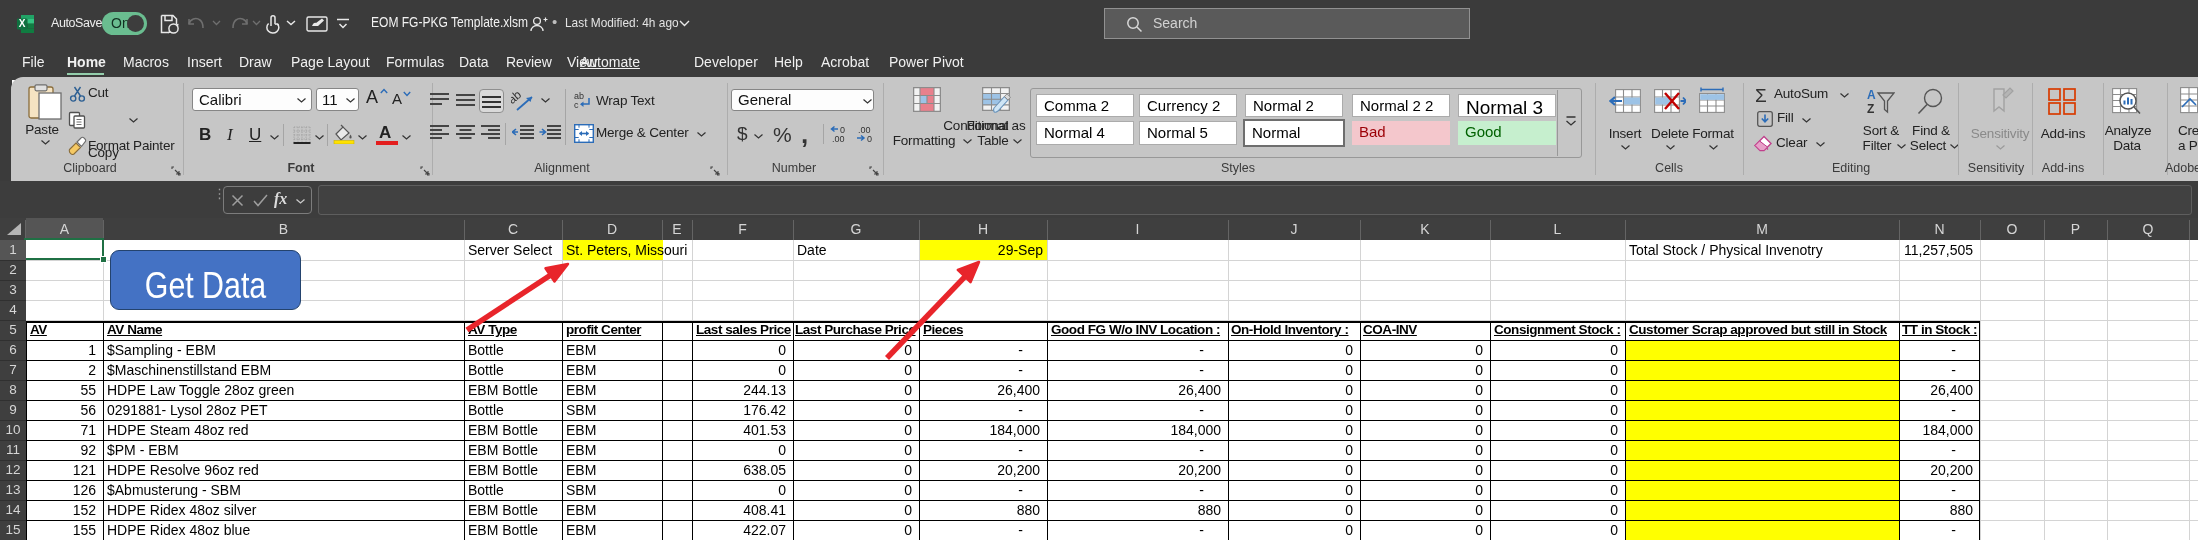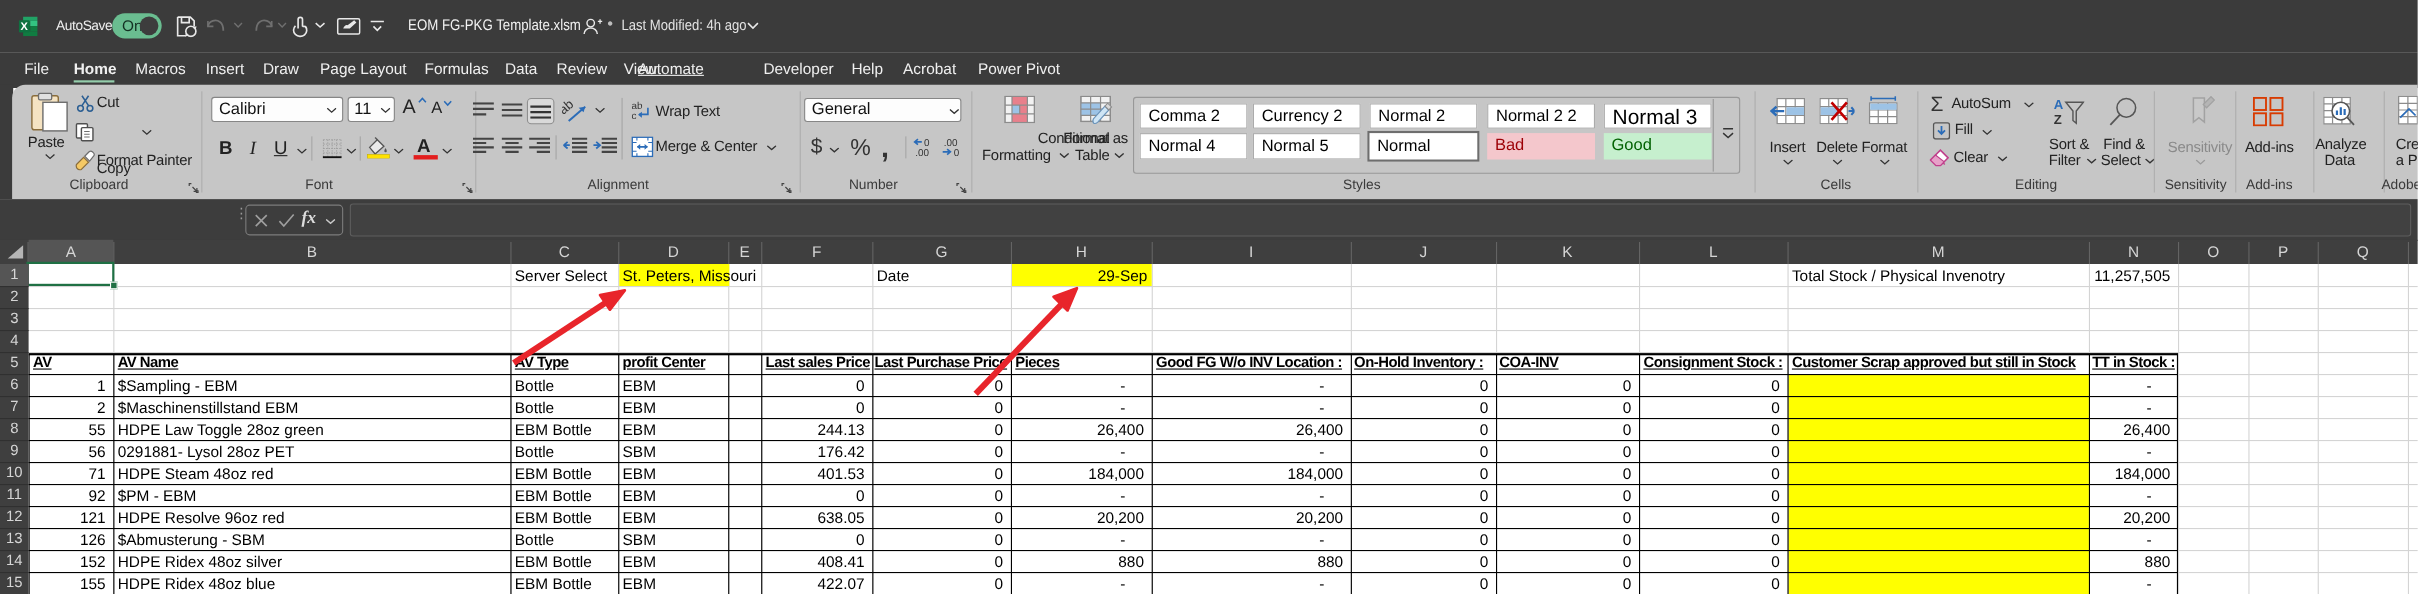--- a/index.html
+++ b/index.html
@@ -111,20 +111,27 @@
       <circle cx="8" cy="6" r="3.4"></circle>
       <path d="M2 16 c0-3.5 3-5.5 6-5.5 s6 2 6 5.5"></path>
       <path d="M14.5 4.5 h4 M16.5 2.5 v4" stroke-width="1.2"></path>
     </svg>
     <div class="abs" style="left:552px;top:13px;font-size:15px;color:#bdbdbd;">•</div>
     <div class="abs" style="left:565px;top:15px;font-size:13.5px;color:#e3e3e3;transform:scaleX(0.88);transform-origin:left;">Last Modified: 4h ago</div>
     <svg class="abs" style="left:679px;top:20px" width="11" height="7" viewBox="0 0 11 7" fill="none" stroke="#e8e8e8" stroke-width="1.4">
         <path d="M1 1 L5.5 5.5 L10 1"></path>
       </svg>
 
+    <div class="abs" style="left:1104px;top:8px;width:366px;height:31px;background:#5a5a5a;border:1px solid #919191;">
+      <svg class="abs" style="left:21px;top:7px" width="17" height="17" viewBox="0 0 17 17" fill="none" stroke="#d8d8d8" stroke-width="1.5">
+        <circle cx="7" cy="7" r="5.2"></circle>
+          <path d="M11 11 L15.5 15.5"></path>
+      </svg>
+      <span class="abs" style="left:48px;top:6px;font-size:14px;color:#d2d2d2;">Search</span>
+    </div>
   </div>
   <div class="abs" id="menubar">
     <span class="menuitem" style="left:22px;">File</span>
     <span class="menuitem" style="left:67px;font-weight:bold;">Home</span>
     <span class="abs" style="left:67px;top:25px;width:37px;height:2px;background:#94ceac;"></span>
     <span class="menuitem" style="left:123px;">Macros</span>
     <span class="menuitem" style="left:187px;">Insert</span>
     <span class="menuitem" style="left:239px;">Draw</span>
     <span class="menuitem" style="left:291px;">Page Layout</span>
     <span class="menuitem" style="left:386px;">Formulas</span>
@@ -223,21 +230,21 @@
     </svg>
     <svg class="chev" style="left:358px;top:58px" viewBox="0 0 9 5" fill="none" stroke="#333" stroke-width="1.2">
         <path d="M0.5 0.5 L4.5 4 L8.5 0.5"></path>
       </svg>
 
     <div class="abs" style="left:379px;top:46px;font-size:17px;font-weight:bold;color:#222;">A</div>
     <div class="abs" style="left:376px;top:64px;width:22px;height:4px;background:#e31e1e;"></div>
     <svg class="chev" style="left:402px;top:58px" viewBox="0 0 9 5" fill="none" stroke="#333" stroke-width="1.2">
         <path d="M0.5 0.5 L4.5 4 L8.5 0.5"></path>
       </svg>
-    <div class="glabel" style="left:290px;">Font</div>
+    <div class="glabel" style="left:301px;font-weight:bold;">Font</div>
     <svg class="launcher" style="left:420px;top:89px" viewBox="0 0 10 10" fill="none" stroke="#444" stroke-width="1.1">
       <path d="M1 3 v-2 h2 M9 7 v2 h-2 M4 4 l4 4 M8 8 v-3 M8 8 h-3"></path>
     </svg>
     <div class="gsep" style="left:432px;"></div>
 
     <svg class="abs" style="left:430px;top:16px" width="19" height="14" viewBox="0 0 19 14" stroke="#444" stroke-width="2">
       <path d="M0 1 h19 M0 6 h19 M0 11 h12"></path>
     </svg>
     <svg class="abs" style="left:456px;top:16px" width="19" height="14" viewBox="0 0 19 14" stroke="#444" stroke-width="2">
       <path d="M0 2 h19 M0 7 h19 M0 12 h19"></path>
@@ -765,20 +772,23 @@
     <div class="cell" style="left:468px;top:280px;">EBM Bottle</div>
     <div class="cell" style="left:566px;top:280px;">EBM</div>
     <div class="cell num" style="left:692px;top:280px;width:94px;">422.07</div>
     <div class="cell num" style="left:793px;top:280px;width:119px;">0</div>
     <div class="cell num" style="left:919px;top:280px;width:104px;">-</div>
     <div class="cell num" style="left:1047px;top:280px;width:157px;">-</div>
     <div class="cell num" style="left:1228px;top:280px;width:125px;">0</div>
     <div class="cell num" style="left:1360px;top:280px;width:123px;">0</div>
     <div class="cell num" style="left:1490px;top:280px;width:128px;">0</div>
     <div class="cell num" style="left:1899px;top:280px;width:57px;">-</div>
+    <div class="abs" style="left:110px;top:10px;width:191px;height:60px;border-radius:9px;background:#4472c4;border:1.5px solid #24436e;">
+<div style="position:absolute;left:0;top:14px;width:100%;text-align:center;font-size:37px;font-weight:normal;color:#fff;transform:scaleX(0.82);">Get Data</div>
+      </div>
   </div>
   <div class="abs" id="rowheads">
     <div class="abs" style="left:0;top:0;width:26px;height:20px;background:#555555;"></div>
       <div class="rowno" style="top:0px;">1</div>
       <div class="rowsep" style="top:20px;"></div>
     <div class="rowno" style="top:20px;">2</div>
       <div class="rowsep" style="top:40px;"></div>
     <div class="rowno" style="top:40px;">3</div>
       <div class="rowsep" style="top:60px;"></div>
     <div class="rowno" style="top:60px;">4</div>

